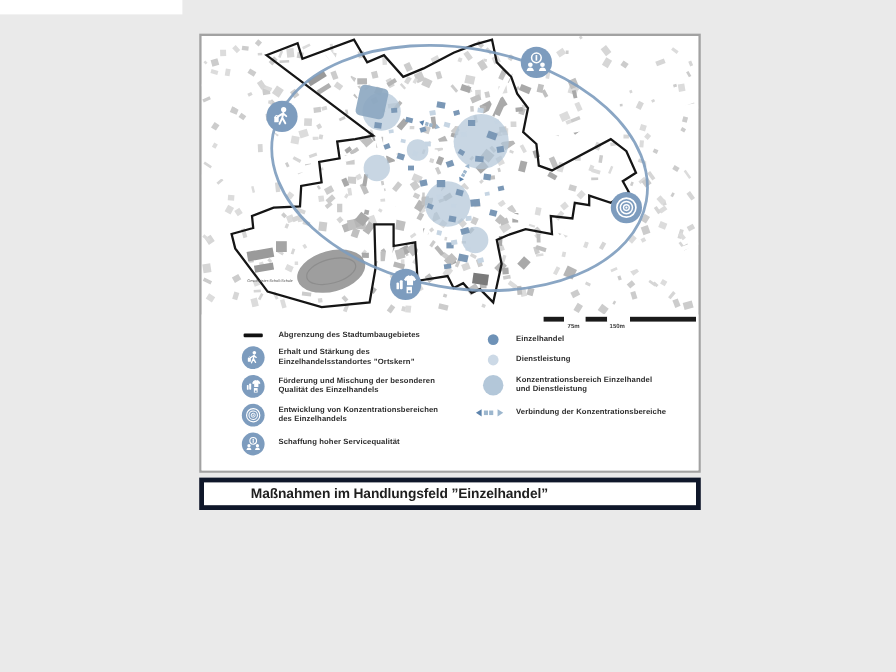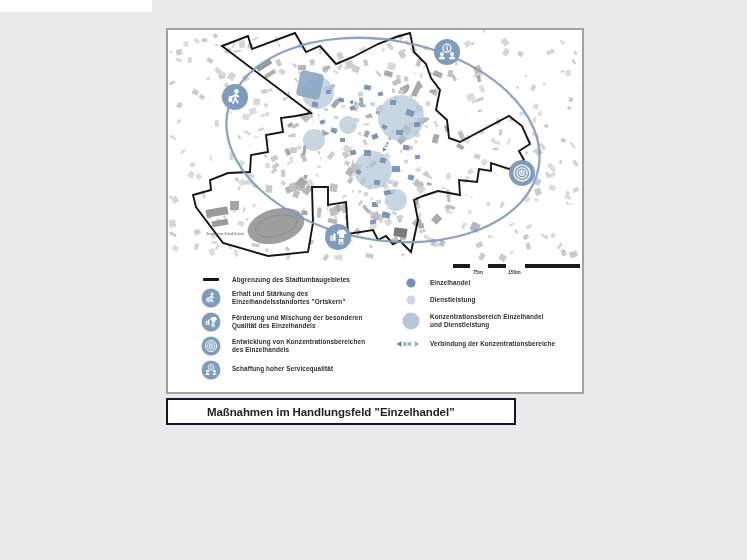--- a/index.html
+++ b/index.html
@@ -26,22 +26,22 @@
   .legend svg.licon{display:block;}
   .scalebar{position:absolute;top:2px;right:2px;width:127px;height:16px;}
   .sb-bar{display:flex;height:3.5px;width:127px;}
   .sb-bar span{height:100%;}
   .sb-b{background:#1a1a1a;}
   .sb-w{background:#ffffff;}
   .sb-label{position:absolute;top:5px;font-size:5px;font-weight:600;color:#3c3c3c;}
   .sb-75{left:20px;}
   .sb-150{left:55px;}
   .title-box{
-    box-sizing:border-box;margin-top:4px;width:350px;height:27px;
-    border:2px solid #0f172a;background:#ffffff;
+    box-sizing:border-box;margin-top:4px;width:418px;height:27px;
+    border:4px solid #0f172a;background:#ffffff;
     display:flex;align-items:center;
   }
   .title-text{
     margin-left:39px;font-size:11.5px;font-weight:700;color:#1f1f1f;letter-spacing:-0.1px;
   }
 </style>
 </head>
 <body>
 
 <div class="corner-strip"></div>

